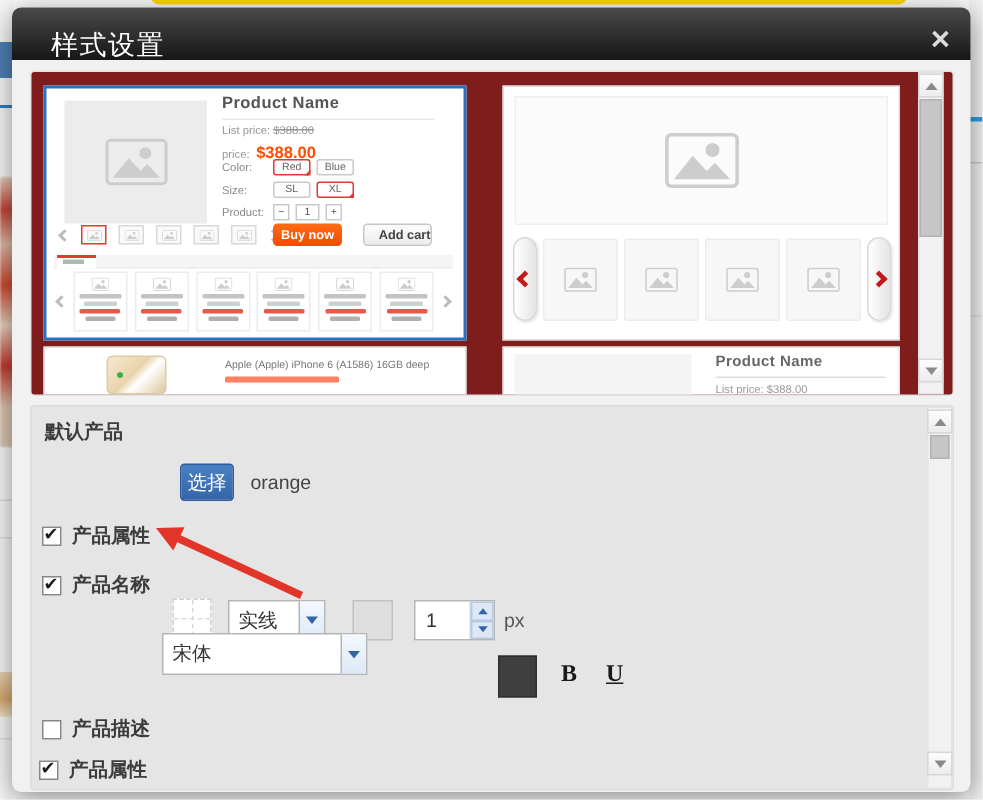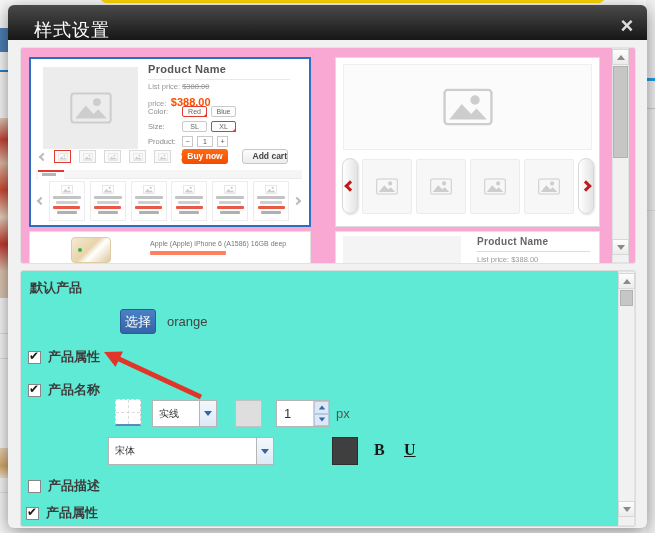--- a/index.html
+++ b/index.html
@@ -24,21 +24,21 @@
   #yellow-tab{left:100px;top:-10px;width:505px;height:13px;border:3px solid #ffd800;border-radius:10px;background:#fffdf0}
   
   #modal{left:8px;top:5px;width:639px;height:523px;background:#f1f1f1;border-radius:6px;
     box-shadow:0 4px 18px rgba(0,0,0,.45)}
   #titlebar{left:8px;top:5px;width:639px;height:35px;border-radius:6px 6px 0 0;
     background:linear-gradient(#4a4a4a,#161616)}
   #title{left:26px;top:13px;color:#fff;font-size:18px;font-weight:normal;letter-spacing:1px}
   #close{left:604px;top:8px;width:30px;height:26px;color:#dcdcdc;font-size:22px;font-weight:bold;
     text-align:center;line-height:25px;cursor:pointer}
   
-  #gallery{left:20px;top:47px;width:616px;height:217px;background:#f9a8d4;border:1px solid #e2e2e2;
+  #gallery{left:20px;top:47px;width:616px;height:217px;background:#7f1d1d;border:1px solid #e2e2e2;
     border-radius:3px;overflow:hidden}
   .tcard{background:#fff}
   #t1{left:8px;top:9px;width:282px;height:170px;border:2px solid #2b6fc3}
   #t2{left:314px;top:9px;width:265px;height:170px;border:1px solid #dcdcdc}
   #t3{left:8px;top:183px;width:282px;height:45px;border:1px solid #e0e0e0}
   #t4{left:314px;top:183px;width:265px;height:45px;border:1px solid #e0e0e0}
   .imgph{background:#ececec;display:flex;align-items:center;justify-content:center}
   .imgph.lite{background:#fbfbfb;border:1px solid #efefef}
   .pic{display:block}
   
@@ -99,34 +99,34 @@
   .sbtrack{background:#f1f1f1;border:1px solid #e3e3e3}
   .sbbtn{width:17px;height:16px;background:linear-gradient(#fdfdfd,#ececec);border:1px solid #d7d7d7;
     display:flex;align-items:center;justify-content:center}
   .sbthumb{background:#c6c6c6;border:1px solid #b2b2b2}
   .tri{display:block;width:0;height:0}
   .tri.up{border-left:4px solid transparent;border-right:4px solid transparent;border-bottom:5px solid #8a8a8a}
   .tri.dn{border-left:4px solid transparent;border-right:4px solid transparent;border-top:5px solid #8a8a8a}
   .tri.upb{border-left:4px solid transparent;border-right:4px solid transparent;border-bottom:5px solid #3465a4}
   .tri.dnb{border-left:4px solid transparent;border-right:4px solid transparent;border-top:5px solid #3465a4}
   
-  #settings{left:20px;top:270px;width:616px;height:257px;background:#5eead4;border:1px solid #dcdcdc;
+  #settings{left:20px;top:270px;width:616px;height:257px;background:#e5e5e5;border:1px solid #dcdcdc;
     border-radius:3px;overflow:hidden}
   .slabel{font-size:13px;font-weight:600;color:#3c3c3c}
   #choosebtn{width:36px;height:25px;border-radius:3px;background:linear-gradient(#4a80c4,#3465a8);
     border:1px solid #2d5a99;color:#fff;font-size:13px;text-align:center;line-height:23px;cursor:pointer}
   .cbrow{display:flex;align-items:center;gap:7px;height:16px}
   .cb{width:13px;height:13px;background:#fff;border:1px solid #878787;position:relative;flex:0 0 auto}
   .cb.checked::after{content:"\2714";position:absolute;left:0px;top:-3px;font-size:12px;color:#1a1a1a}
   .borderpick{width:26px;height:27px;background:#fff;border:1px dashed #cfcfcf;
     border-bottom:2px solid #5b87c5;position:relative}
   .borderpick::before{content:"";position:absolute;left:0;right:0;top:50%;border-top:1px dashed #dadada}
   .borderpick::after{content:"";position:absolute;top:0;bottom:0;left:50%;border-left:1px dashed #dadada}
   .select{background:#fff;border:1px solid #b5b5b5;display:flex;align-items:center}
-  .selval{flex:1;font-size:10px;color:#333;padding-left:6px;overflow:hidden;white-space:nowrap}
+  .selval{flex:1;font-size:13px;color:#333;padding-left:6px;overflow:hidden;white-space:nowrap}
   .selbtn{width:17px;align-self:stretch;background:linear-gradient(#f4f8fd,#dde9f7);
     border-left:1px solid #b5b5b5;display:flex;align-items:center;justify-content:center}
   .spinner{background:#fff;border:1px solid #b5b5b5;display:flex}
   .spinval{flex:1;font-size:13px;color:#333;padding-left:7px;display:flex;align-items:center}
   .spincol{width:16px;display:flex;flex-direction:column;border-left:1px solid #c5d4e8}
   .spbtn{flex:1;background:#dce8f6;border:1px solid #b7c9e0;display:flex;align-items:center;justify-content:center}
   .swatch{border:1px solid #c2c2c2}
   .fmtbtn{font-family:"Liberation Serif","DejaVu Serif",serif;font-size:16px;font-weight:bold;color:#1a1a1a}
   .fmtbtn.u{text-decoration:underline}
   #arrow-overlay{left:0;top:0;pointer-events:none;z-index:50}
@@ -379,21 +379,21 @@
       <i class="spbtn">
           <b class="tri upb" style="transform:scale(.8)"></b>
         </i>
       <i class="spbtn">
           <b class="tri dnb" style="transform:scale(.8)"></b>
         </i>
     </span>
   </div>
   <div class="abs" style="left:315px;top:135px;font-size:13px;color:#555">px</div>
 
-  <div class="abs select" style="left:87px;top:166px;width:166px;height:28px">
+  <div class="abs select" style="left:87px;top:151px;width:137px;height:28px">
     <span class="selval">宋体</span>
     <span class="selbtn">
         <i class="tri dnb"></i>
       </span>
   </div>
   <div class="abs swatch" style="left:311px;top:166px;width:26px;height:28px;background:#3f3f3f;border-color:#2e2e2e"></div>
   <div class="abs fmtbtn" style="left:353px;top:170px">B</div>
   <div class="abs fmtbtn u" style="left:383px;top:170px">U</div>
 
   <div class="abs cbrow" style="left:7px;top:207px">

